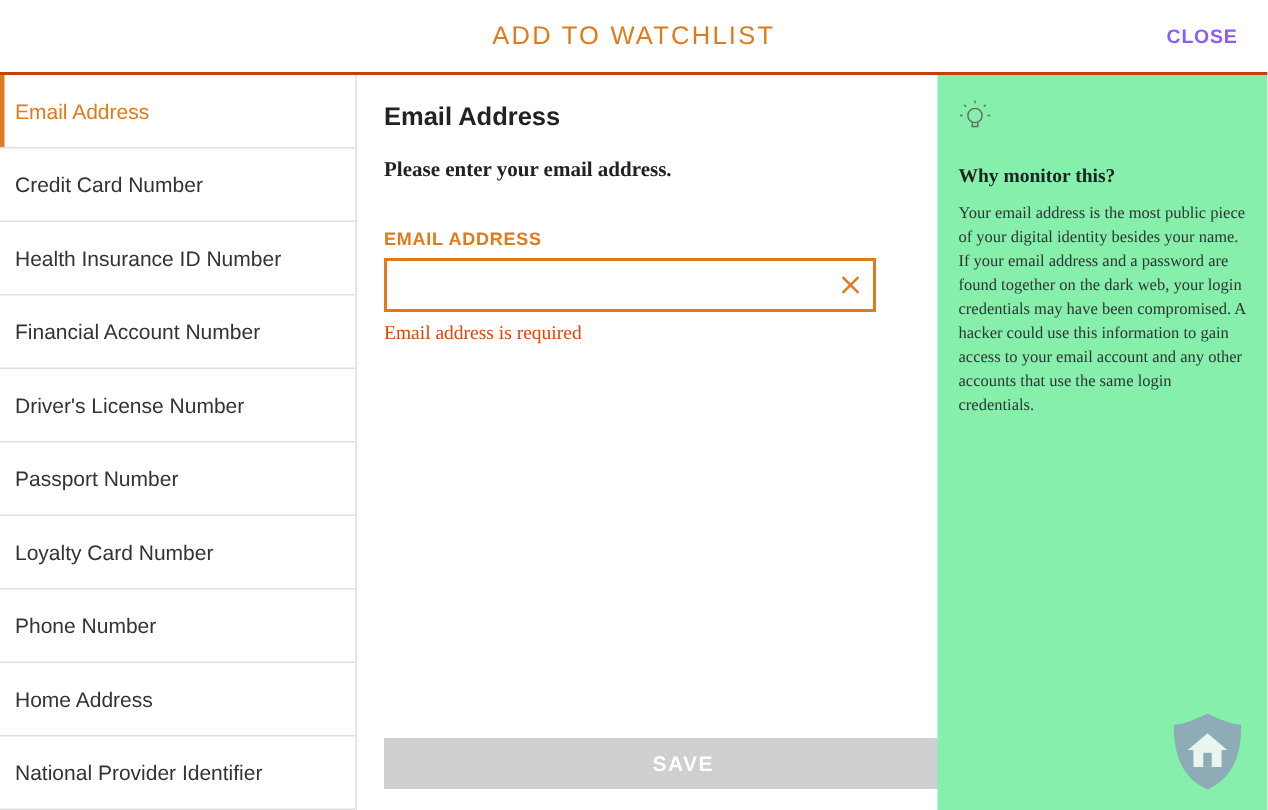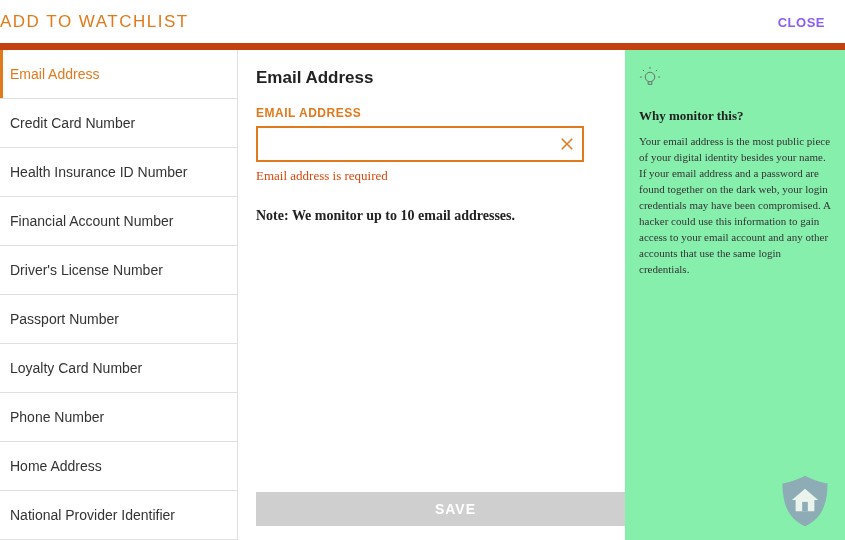--- a/index.html
+++ b/index.html
@@ -8,21 +8,22 @@
     width: 845px;
     height: 540px;
     background: #fff;
     overflow: hidden;
     position: relative;
   }
   .header {
     height: 50px;
     display: flex;
     align-items: center;
-    border-bottom: 7px solid #c2410c;
+    justify-content: center;
+    border-bottom: 2px solid #c2410c;
     position: relative;
   }
   .header-title {
     color: #e17a1c;
     font-size: 17px;
     letter-spacing: 1.5px;
     font-weight: 500;
   }
   .close-btn {
     position: absolute;
@@ -217,32 +218,32 @@
     <div class="sidebar-item">
       <span>Home Address</span>
     </div>
     <div class="sidebar-item">
       <span>National Provider Identifier</span>
     </div>
   </div>
 
   <div class="main">
     <div class="main-title">Email Address</div>
+    <div class="main-subtitle">Please enter your email address.</div>
 
     <div class="field-label">EMAIL ADDRESS</div>
     <div class="input-wrap">
       <input class="text-input" type="text" value="" style="">
       <svg class="clear-icon" viewBox="0 0 24 24">
         <line x1="5" y1="5" x2="19" y2="19" stroke="currentColor" stroke-width="2.2"></line>
         <line x1="19" y1="5" x2="5" y2="19" stroke="currentColor" stroke-width="2.2"></line>
       </svg>
     </div>
     <div class="error-text">Email address is required</div>
 
-    <div class="note-text">Note: We monitor up to 10 email addresses.</div>
 
     <button class="save-btn">SAVE</button>
   </div>
 
   <div class="info-panel">
     <svg class="bulb-icon" viewBox="0 0 24 24">
       <line x1="12" y1="1" x2="12" y2="3" stroke="currentColor" stroke-width="1"></line>
       <line x1="4.2" y1="4.2" x2="5.6" y2="5.6" stroke="currentColor" stroke-width="1"></line>
       <line x1="19.8" y1="4.2" x2="18.4" y2="5.6" stroke="currentColor" stroke-width="1"></line>
       <line x1="1" y1="12" x2="3" y2="12" stroke="currentColor" stroke-width="1"></line>

